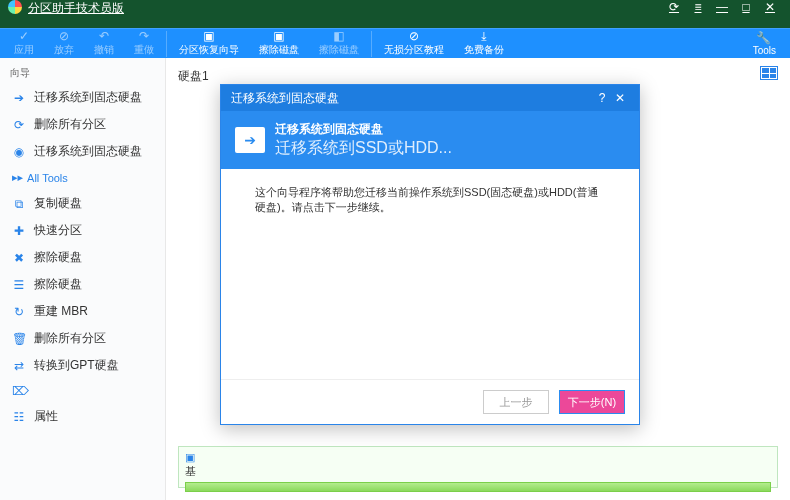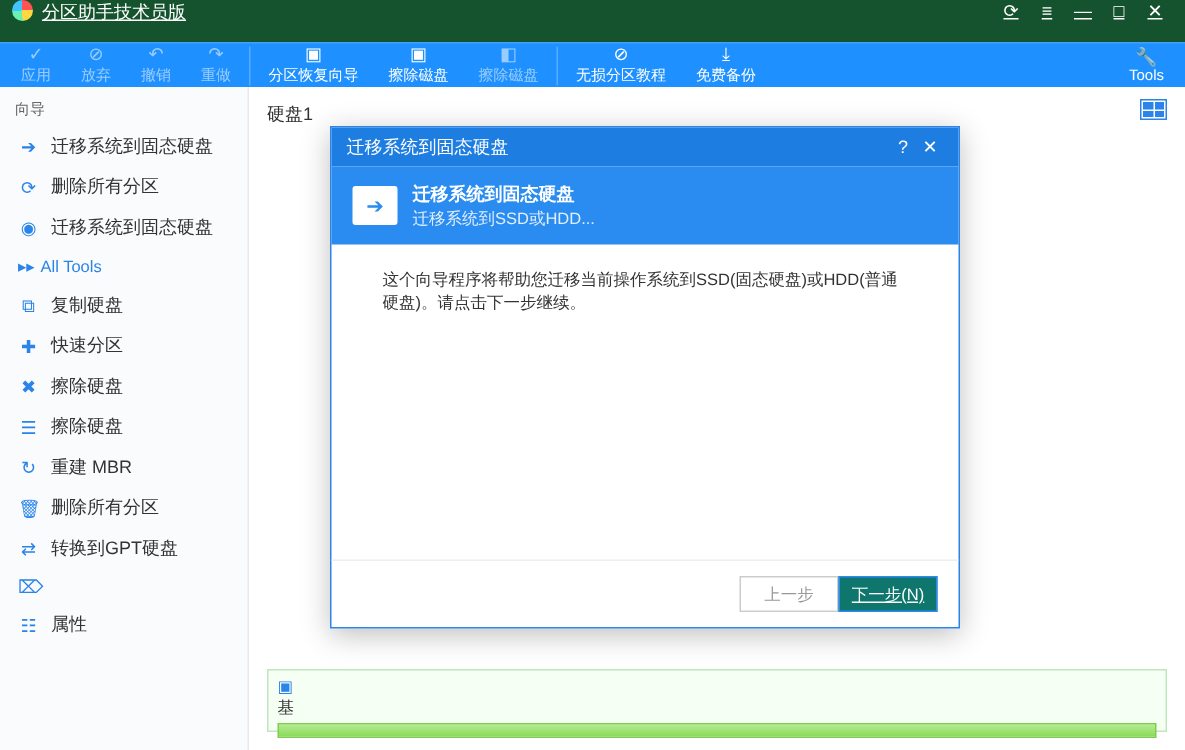--- a/index.html
+++ b/index.html
@@ -35,25 +35,25 @@
 .disk-vis .dicon { color: #2a84e9; }
 
 .overlay { position: absolute; inset: 0; }
 .dialog { position: absolute; top: 84px; left: 220px; width: 420px; background: #fff; border: 1px solid #2a84e9; box-shadow: 0 4px 18px rgba(0,0,0,0.25); }
 .dlg-title { height: 26px; background: #1e7de0; color: #fff; font-size: 12px; display: flex; align-items: center; padding: 0 10px; }
 .dlg-title .t { flex: 1; }
 .dlg-title .btn { width: 18px; text-align: center; cursor: pointer; font-size: 12px; }
 .dlg-banner { background: #2a8cf0; color: #fff; padding: 10px 14px; display: flex; align-items: center; gap: 10px; }
 .dlg-banner .bicon { width: 30px; height: 26px; background: #fff; border-radius: 2px; color: #2a8cf0; display: flex; align-items: center; justify-content: center; font-size: 14px; }
 .dlg-banner .bt1 { font-size: 12px; font-weight: bold; }
-.dlg-banner .bt2 { font-size: 11px; opacity: 0.85; }
+.dlg-banner .bt2 { font-size: 16px; opacity: 0.85; }
 .dlg-body { padding: 16px 34px; font-size: 11px; color: #333; min-height: 210px; }
-.dlg-foot { padding: 10px 14px; display: flex; justify-content: flex-end; border-top: 1px solid #eee; }
+.dlg-foot { padding: 10px 14px; display: flex; justify-content: flex-end; gap: 10px; border-top: 1px solid #eee; }
 .dlg-foot button { min-width: 66px; height: 24px; font-size: 11px; border: 1px solid #ccc; background: #fff; color: #999; cursor: pointer; }
-.dlg-foot button.primary { background: #0f766e; border-color: #2a8cf0; color: #fff; text-decoration: underline; }
+.dlg-foot button.primary { background: #ec4899; border-color: #2a8cf0; color: #fff; }
 </style>
 </head>
 <body>
 
 <div class="titlebar">
   <div class="logo"></div>
   <div class="title">分区助手技术员版</div>
   <div class="winbtn">⟳</div>
   <div class="winbtn">≡</div>
   <div class="winbtn">—</div>

